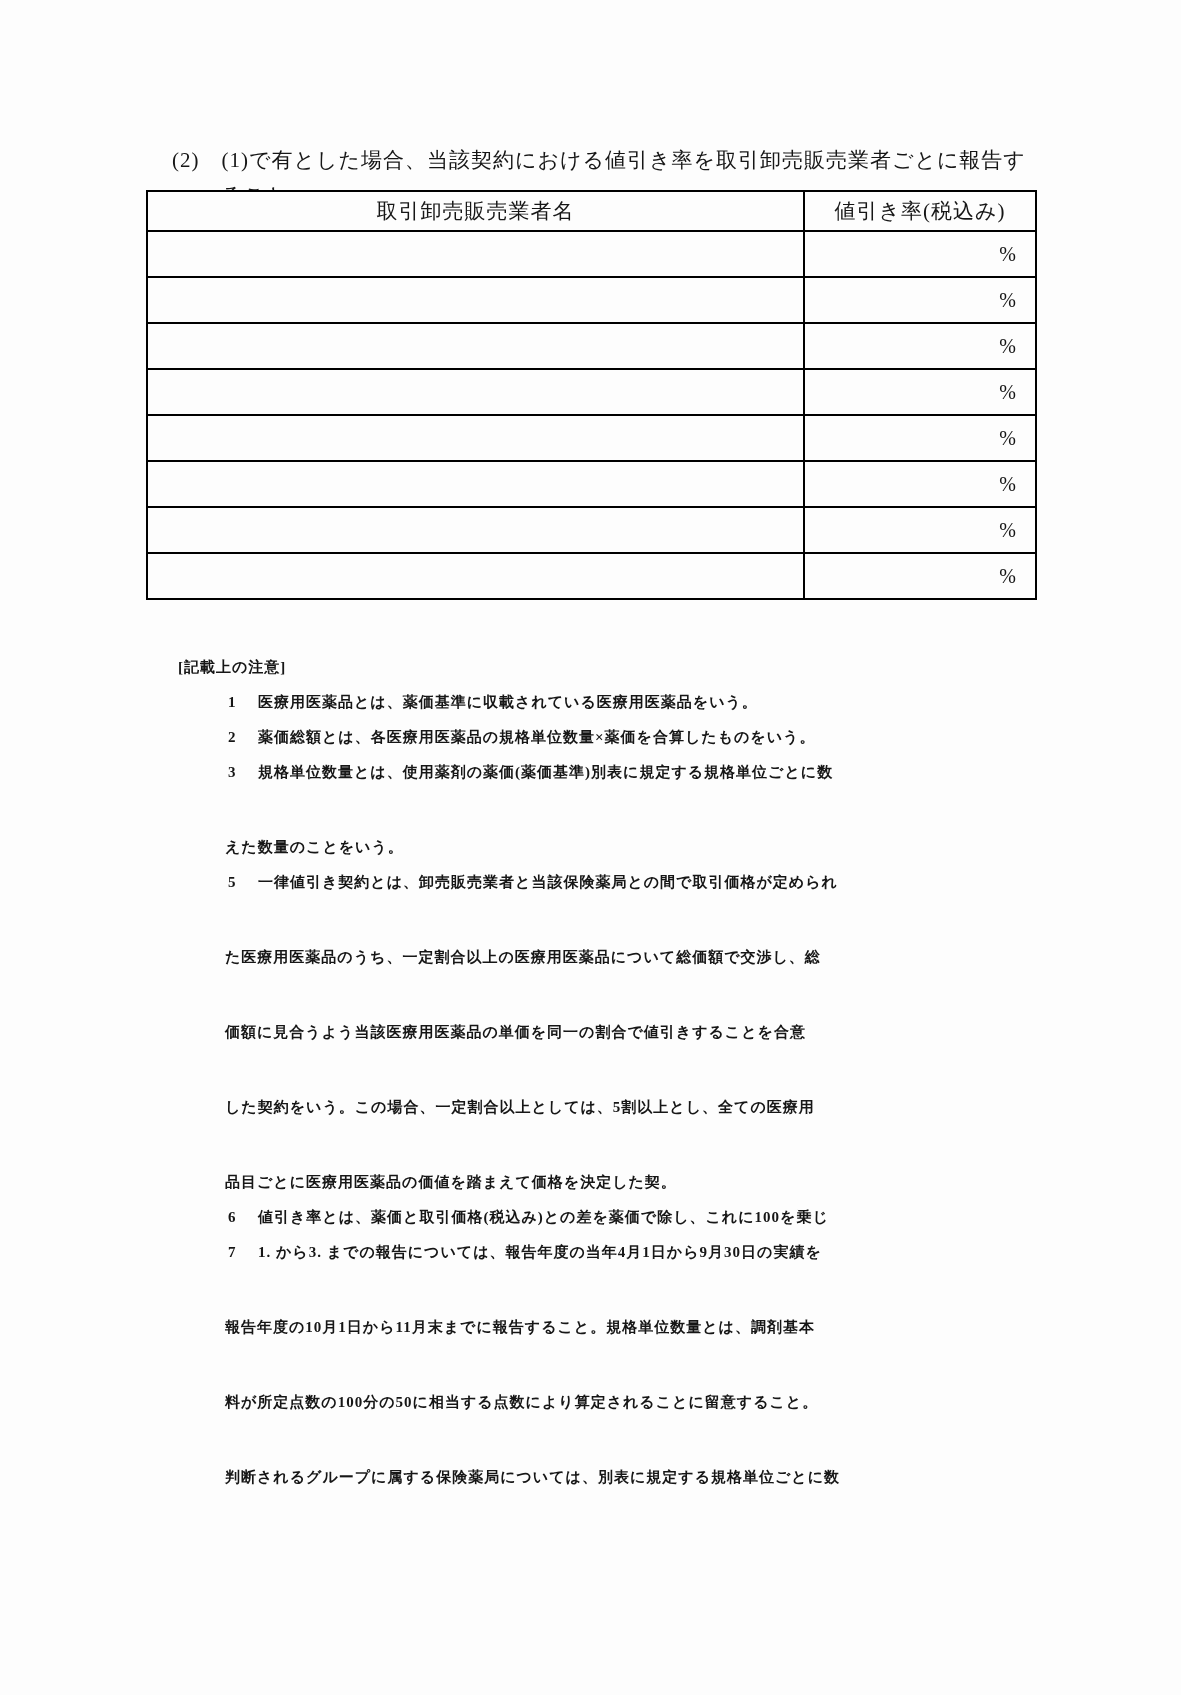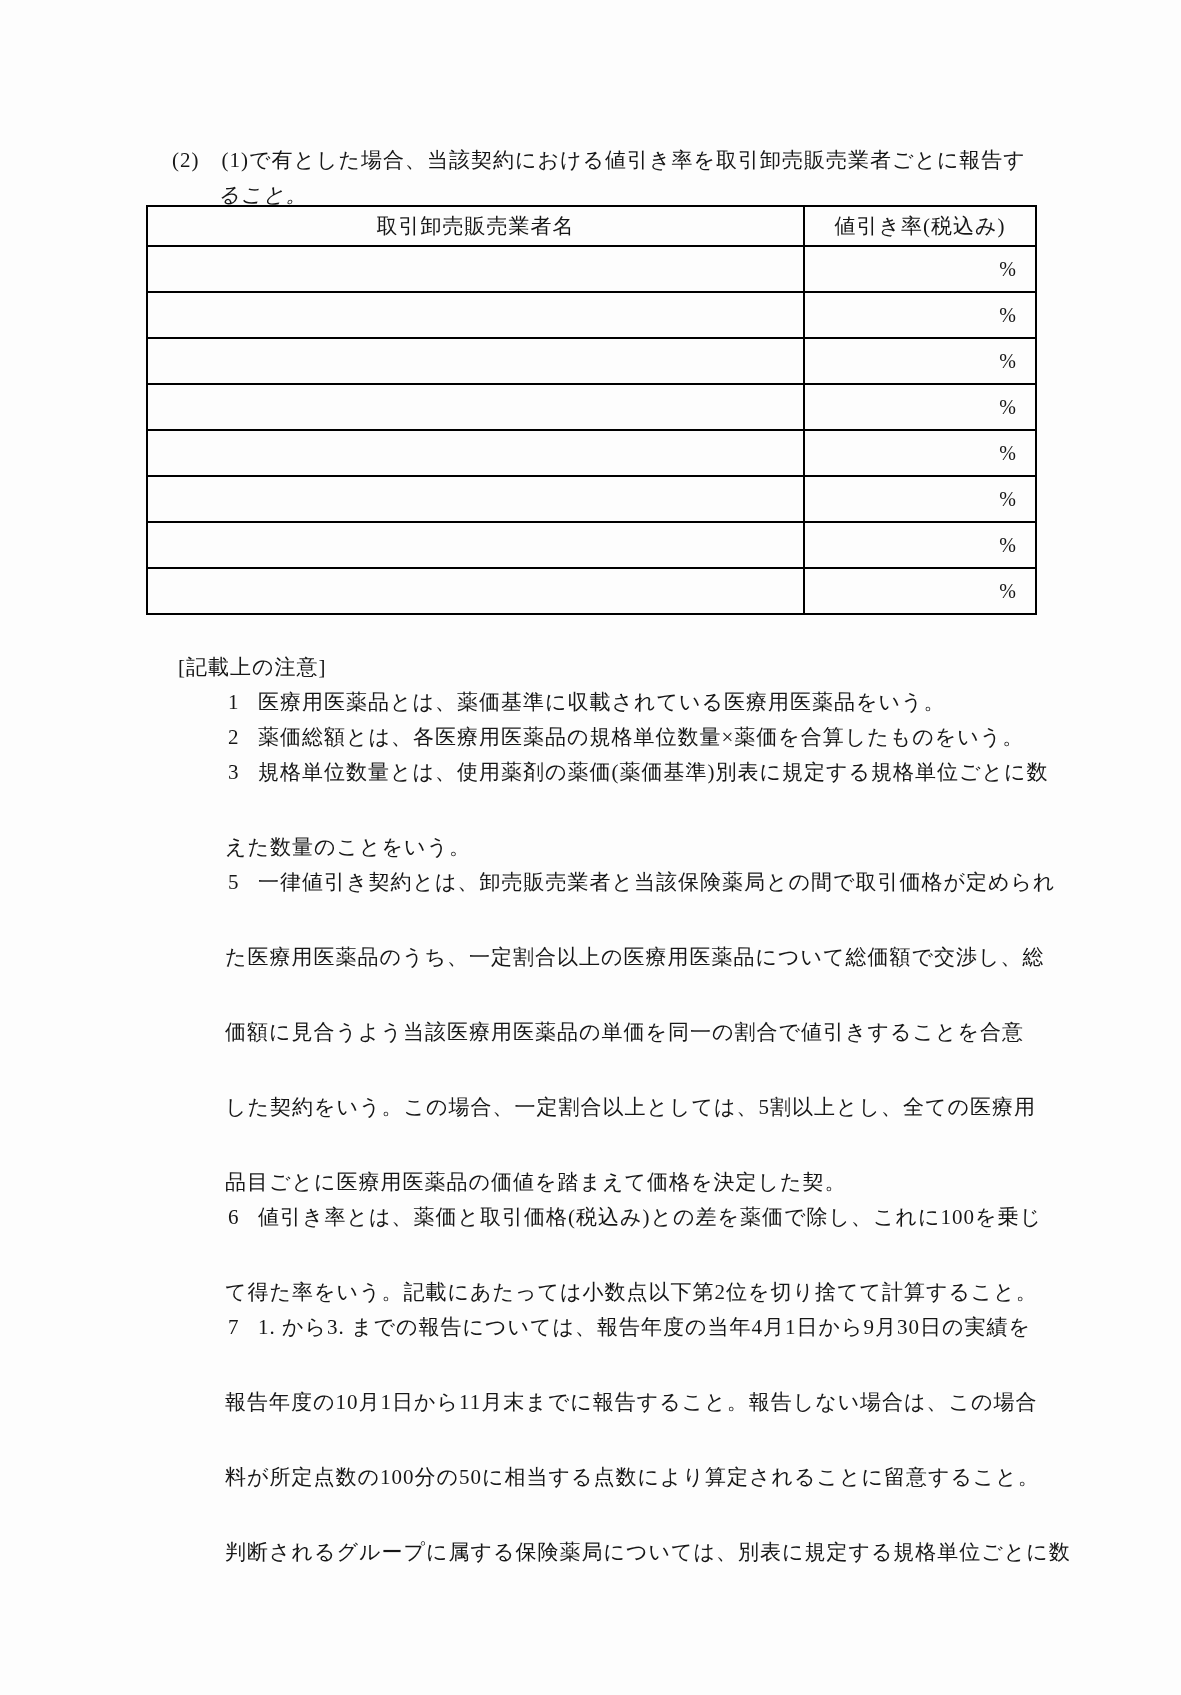--- a/index.html
+++ b/index.html
@@ -26,21 +26,21 @@
     letter-spacing: 1px;
     white-space: nowrap;
   }
   .intro-line-2 {
     margin-left: 46px;
     font-style: italic;
   }
   
   .rate-table {
     position: absolute;
-    top: 205px;
+    top: 190px;
     left: 146px;
     width: 889px;
     border-collapse: collapse;
     table-layout: fixed;
   }
   .rate-table th,
   .rate-table td {
     border: 2px solid #000;
     font-weight: normal;
     font-size: 21px;
@@ -61,24 +61,25 @@
   td.cell-rate {
     text-align: right;
     padding-right: 18px;
     font-size: 20px;
   }
   
   .notes {
     position: absolute;
     top: 650px;
     left: 178px;
-    font-size: 21px;
+    font-size: 15px;
     line-height: 35px;
     letter-spacing: 1px;
     white-space: nowrap;
+    font-weight: bold;
   }
   .notes-heading {
     margin-bottom: 0;
   }
   .note-first {
     margin-left: 50px;
   }
   .note-num {
     display: inline-block;
     width: 30px;
@@ -160,25 +161,24 @@
         </div>
         <div>
           <div class="note-first"><span class="note-num">5</span><span>一律値引き契約とは、卸売販売業者と当該保険薬局との間で取引価格が定められ</span></div>
           <div class="note-cont">た医療用医薬品のうち、一定割合以上の医療用医薬品について総価額で交渉し、総</div>
           <div class="note-cont">価額に見合うよう当該医療用医薬品の単価を同一の割合で値引きすることを合意</div>
           <div class="note-cont">した契約をいう。この場合、一定割合以上としては、5割以上とし、全ての医療用</div>
           <div class="note-cont">品目ごとに医療用医薬品の価値を踏まえて価格を決定した契。</div>
         </div>
         <div>
           <div class="note-first"><span class="note-num">6</span><span>値引き率とは、薬価と取引価格(税込み)との差を薬価で除し、これに100を乗じ</span></div>
-          <div class="note-cont">て得た率をいう。記載にあたっては小数点以下第2位を切り捨てて計算すること。</div>
         </div>
         <div>
           <div class="note-first"><span class="note-num">7</span><span>1. から3. までの報告については、報告年度の当年4月1日から9月30日の実績を</span></div>
-          <div class="note-cont">報告年度の10月1日から11月末までに報告すること。報告しない場合は、この場合</div>
+          <div class="note-cont">報告年度の10月1日から11月末までに報告すること。規格単位数量とは、調剤基本</div>
           <div class="note-cont">料が所定点数の100分の50に相当する点数により算定されることに留意すること。</div>
         </div>
         <div>
           <div class="note-cont">判断されるグループに属する保険薬局については、別表に規定する規格単位ごとに数</div>
         </div>
       </div>
   </div>
 
 </div>
 

